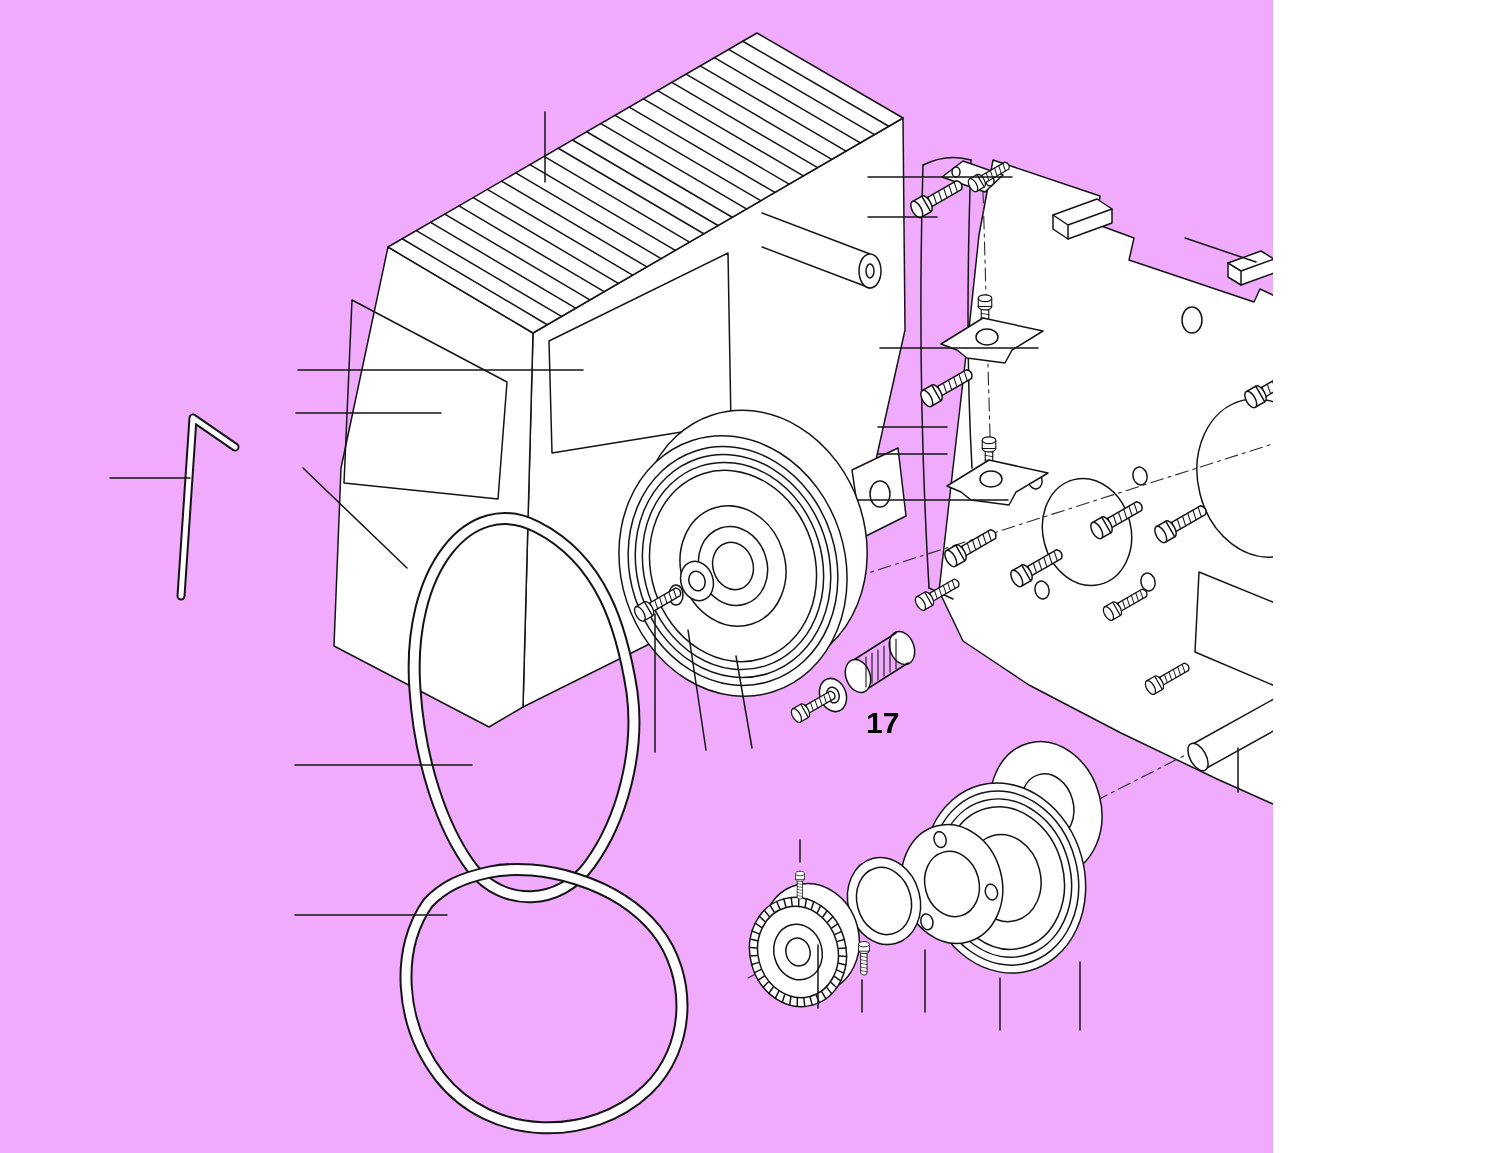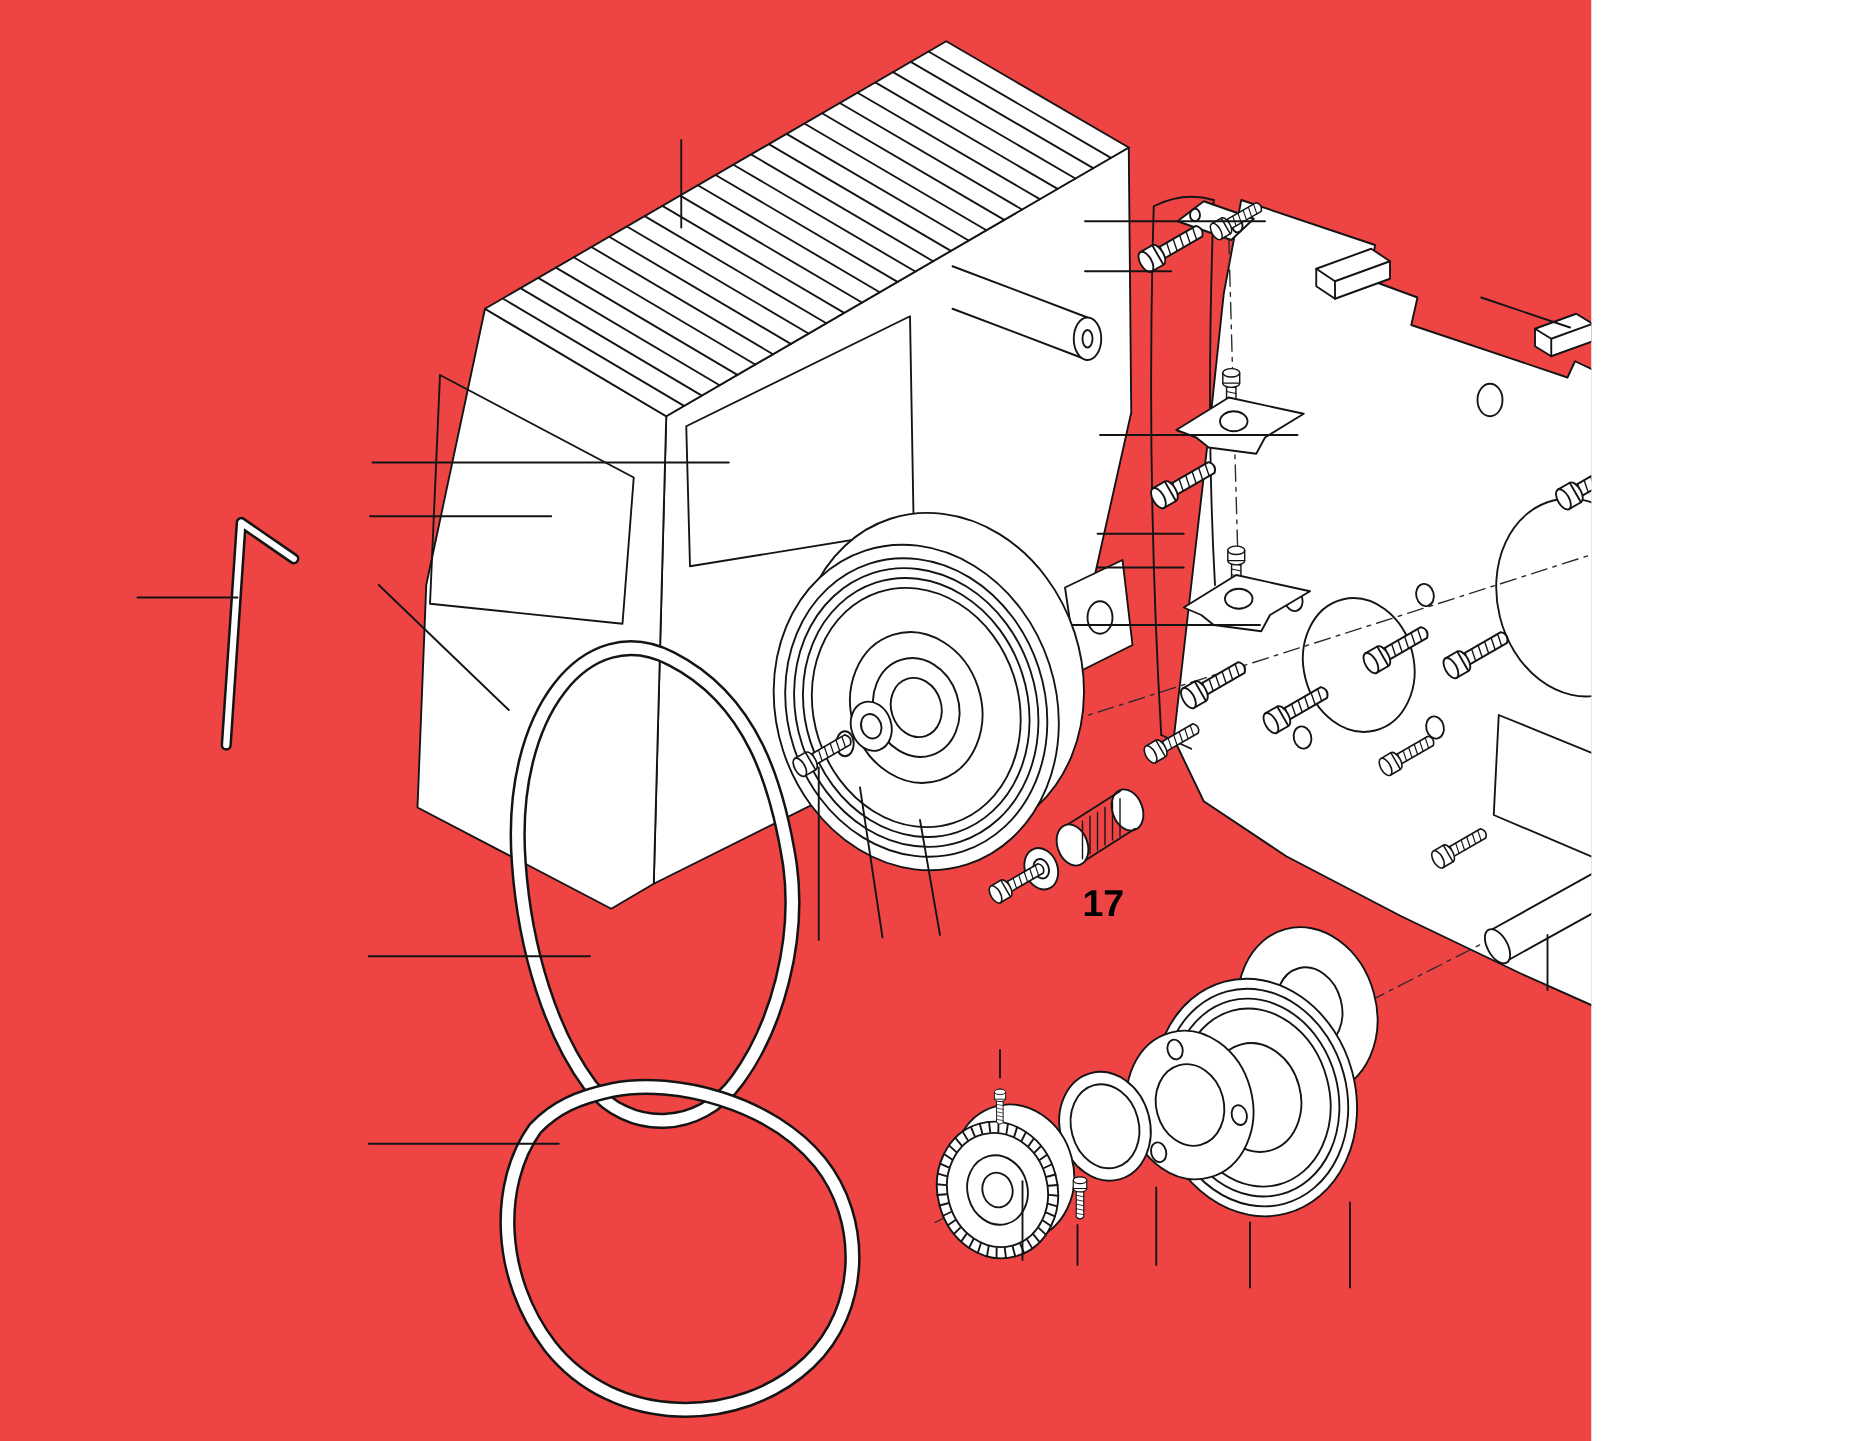--- a/index.html
+++ b/index.html
@@ -1,16 +1,16 @@
 <!DOCTYPE html>
 <html><head>
 <meta charset="utf-8">
 <style>
   html,body{margin:0;padding:0;background:#ffffff}
-  .stage{position:relative;width:1273px;height:1153px;background:#ef4444;overflow:hidden;
+  .stage{position:relative;width:1273px;height:1153px;background:#f0abfc;overflow:hidden;
          font-family:"Liberation Sans",sans-serif}
   #dwg *{fill:none;stroke:#141414;stroke-width:1.5;stroke-linecap:round;stroke-linejoin:round}
   #dwg .w{fill:#ffffff}
   #dwg .thin{stroke-width:1.1}
   #dwg .axis{stroke:#2b2b2b;stroke-width:1.1;stroke-dasharray:13 5 3 5}
   #dwg .b1{stroke-width:13}
   #dwg .b2{stroke:#ffffff;stroke-width:9}
   #dwg .lbl{fill:#000000;stroke:none;font:700 30px "Liberation Sans",sans-serif}
 </style>
 </head>

